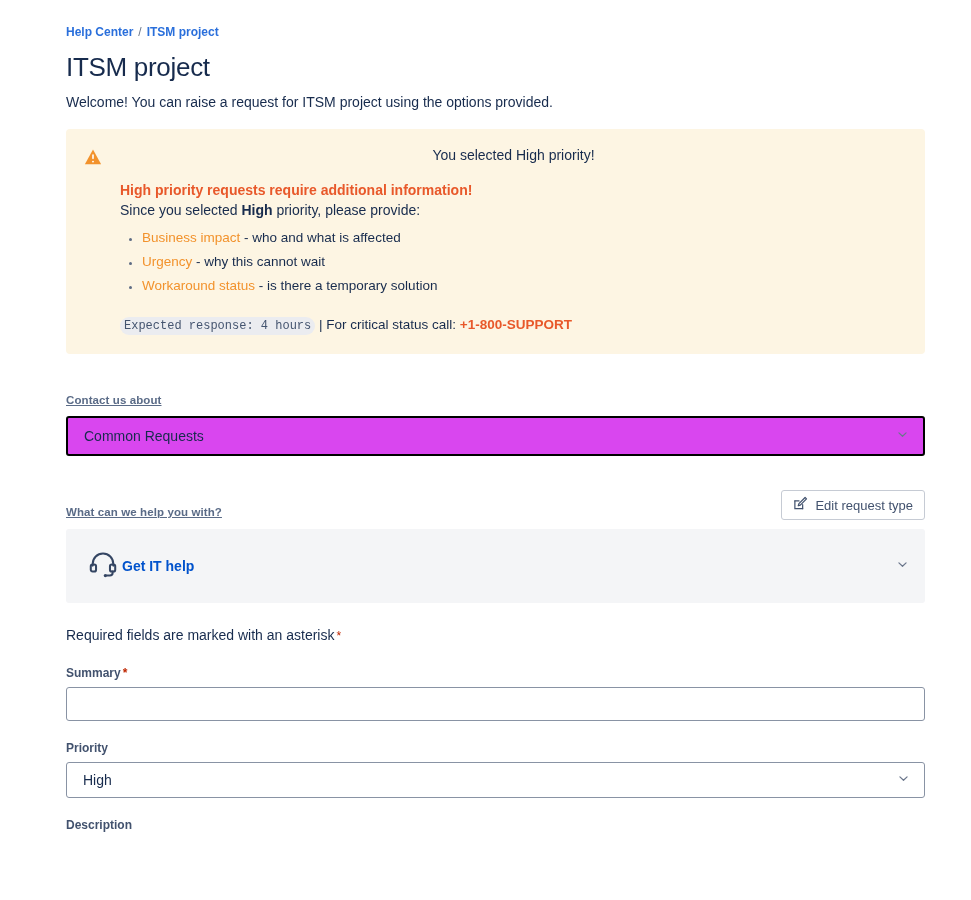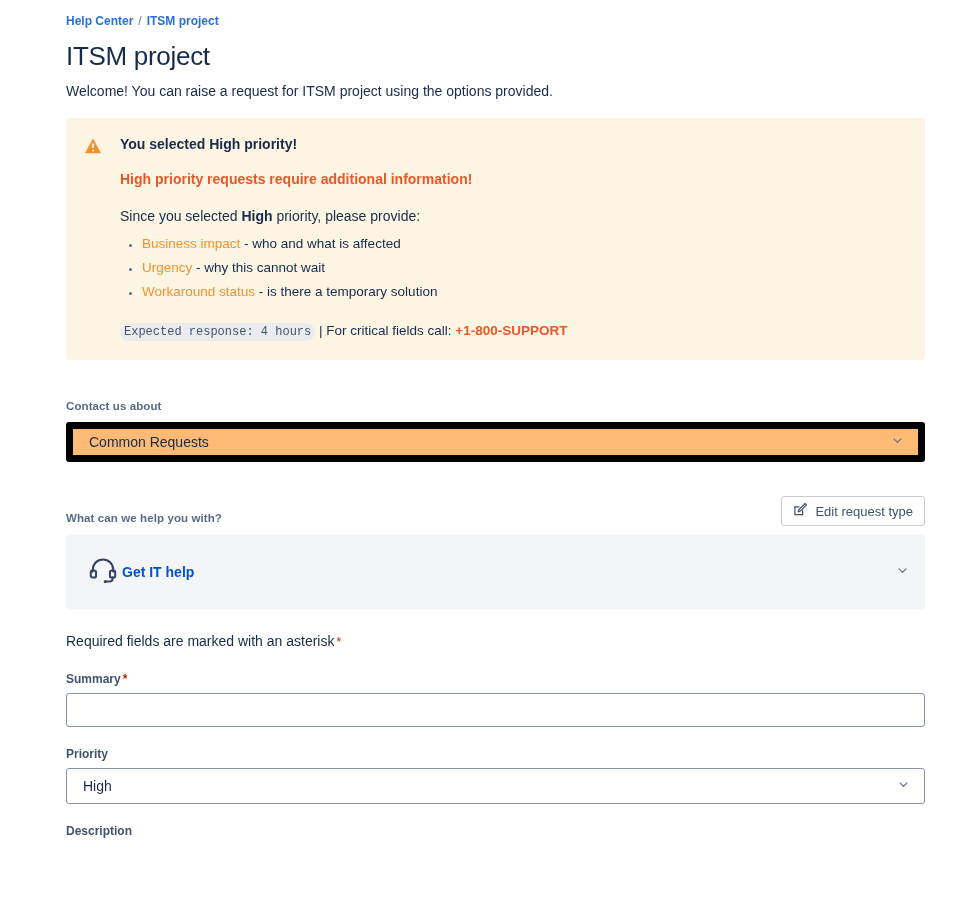--- a/index.html
+++ b/index.html
@@ -7,21 +7,21 @@
     margin: 0; padding: 0;
     width: 971px; height: 900px;
     background: #ffffff;
     font-family: "Liberation Sans", sans-serif;
     -webkit-font-smoothing: antialiased;
   }
   .page { width: 971px; min-height: 900px; position: relative; overflow: hidden; }
   .wrap { padding: 0 46px 0 66px; }
 
   
-  .breadcrumb { padding-top: 13px; font-size: 12px; font-weight: bold; color: #0052cc; line-height: 16px; }
+  .breadcrumb { padding-top: 24px; font-size: 12px; font-weight: bold; color: #0052cc; line-height: 16px; }
   .breadcrumb a { color: #2a6fdb; text-decoration: none; }
   .bc-sep { color: #6b778c; font-weight: normal; margin: 0 5px; }
 
   h1.page-title {
     font-size: 26px; font-weight: normal; color: #172b4d;
     margin: 11px 0 0 0; letter-spacing: -0.3px; line-height: 32px;
   }
   .intro { font-size: 14px; color: #172b4d; margin-top: 9px; line-height: 20px; }
 
   .section-title {
@@ -30,45 +30,45 @@
   }
 
   
   .alert {
     margin-top: 17px; background: #fdf5e3; border-radius: 4px;
     padding: 16px 18px 18px 18px; display: flex; gap: 0;
     width: 859px;
   }
   .alert-icon { width: 36px; flex: 0 0 36px; padding-top: 3px; }
   .alert-body { flex: 1; }
-  .alert-h { font-size: 14px; font-weight: bold; color: #172b4d; line-height: 20px; }
+  .alert-h { font-size: 14px; font-weight: normal; color: #172b4d; line-height: 20px; text-align: center; }
   .alert-sub { font-size: 14px; font-weight: bold; color: #e8582a; margin-top: 15px; line-height: 20px; }
-  .alert-lead { font-size: 14px; color: #172b4d; margin-top: 17px; line-height: 20px; }
+  .alert-lead { font-size: 14px; color: #172b4d; line-height: 20px; }
   .alert-lead b { font-weight: bold; }
   ul.alert-list { margin: 6px 0 0 0; padding-left: 22px; list-style: disc; }
   ul.alert-list li { font-size: 13.5px; color: #172b4d; line-height: 24px; }
   ul.alert-list li::marker { color: #5e6c84; font-size: 11px; }
   .term { color: #f2922c; }
   .alert-foot { margin-top: 17px; font-size: 13.5px; color: #172b4d; line-height: 20px; }
   code.chip {
     font-family: "Liberation Mono", monospace; font-size: 12px;
     background: #ebecf0; color: #44546f; padding: 2px 4px; border-radius: 9px;
   }
   .phone { color: #e8582a; font-weight: bold; margin-top: 48px; }
 
   
   .fld-label {
     font-size: 11.5px; font-weight: bold; color: #5a6b87;
-    letter-spacing: .1px; line-height: 16px;
+    letter-spacing: .1px; line-height: 16px; text-decoration: underline;
   }
   .fld-label-dark { font-size: 12px; font-weight: bold; color: #42526e; line-height: 16px; }
   .req { color: #bf2600; font-size: 12px; margin-left: 2px; }
 
   .select-box {
-    margin-top: 8px; height: 40px; background: #fdba74; border: 7px solid #000000;
+    margin-top: 8px; height: 40px; background: #d946ef; border: 2px solid #000000;
     border-radius: 3px; display: flex; align-items: center;
     padding: 0 14px 0 16px; font-size: 14px; color: #172b4d; width: 859px;
   }
   .select-box.white { background: #ffffff; border: 1px solid #8993a4; }
   .select-box .val { flex: 1; }
 
   .row-head { display: flex; align-items: flex-end; justify-content: space-between; margin-top: 34px; width: 859px; }
   .edit-btn {
     display: inline-flex; align-items: center; gap: 7px; height: 30px;
     border: 1px solid #c6cbd4; border-radius: 3px; background: #fff;
@@ -116,21 +116,21 @@
     </div>
     <div class="alert-body">
       <div class="alert-h">You selected High priority!</div>
       <div class="alert-sub">High priority requests require additional information!</div>
       <div class="alert-lead"><span>Since you selected </span><b>High</b><span> priority, please provide:</span></div>
       <ul class="alert-list">
         <li><span class="term">Business impact</span><span> - who and what is affected</span></li>
         <li><span class="term">Urgency</span><span> - why this cannot wait</span></li>
         <li><span class="term">Workaround status</span><span> - is there a temporary solution</span></li>
       </ul>
-      <div class="alert-foot"><code class="chip">Expected response: 4 hours</code><span> | For critical fields call: </span><span class="phone">+1-800-SUPPORT</span></div>
+      <div class="alert-foot"><code class="chip">Expected response: 4 hours</code><span> | For critical status call: </span><span class="phone">+1-800-SUPPORT</span></div>
     </div>
   </div>
 
   <div style="margin-top:38px;">
     <div class="fld-label">Contact us about</div>
     <div class="select-box">
       <span class="val">Common Requests</span>
       <span class="chev">
         <svg width="13" height="13" viewBox="0 0 16 16">
               <path d="M3.6 6 8 10.2 12.4 6" fill="none" stroke="#6b778c" stroke-width="1.5" stroke-linecap="round" stroke-linejoin="round"></path>

